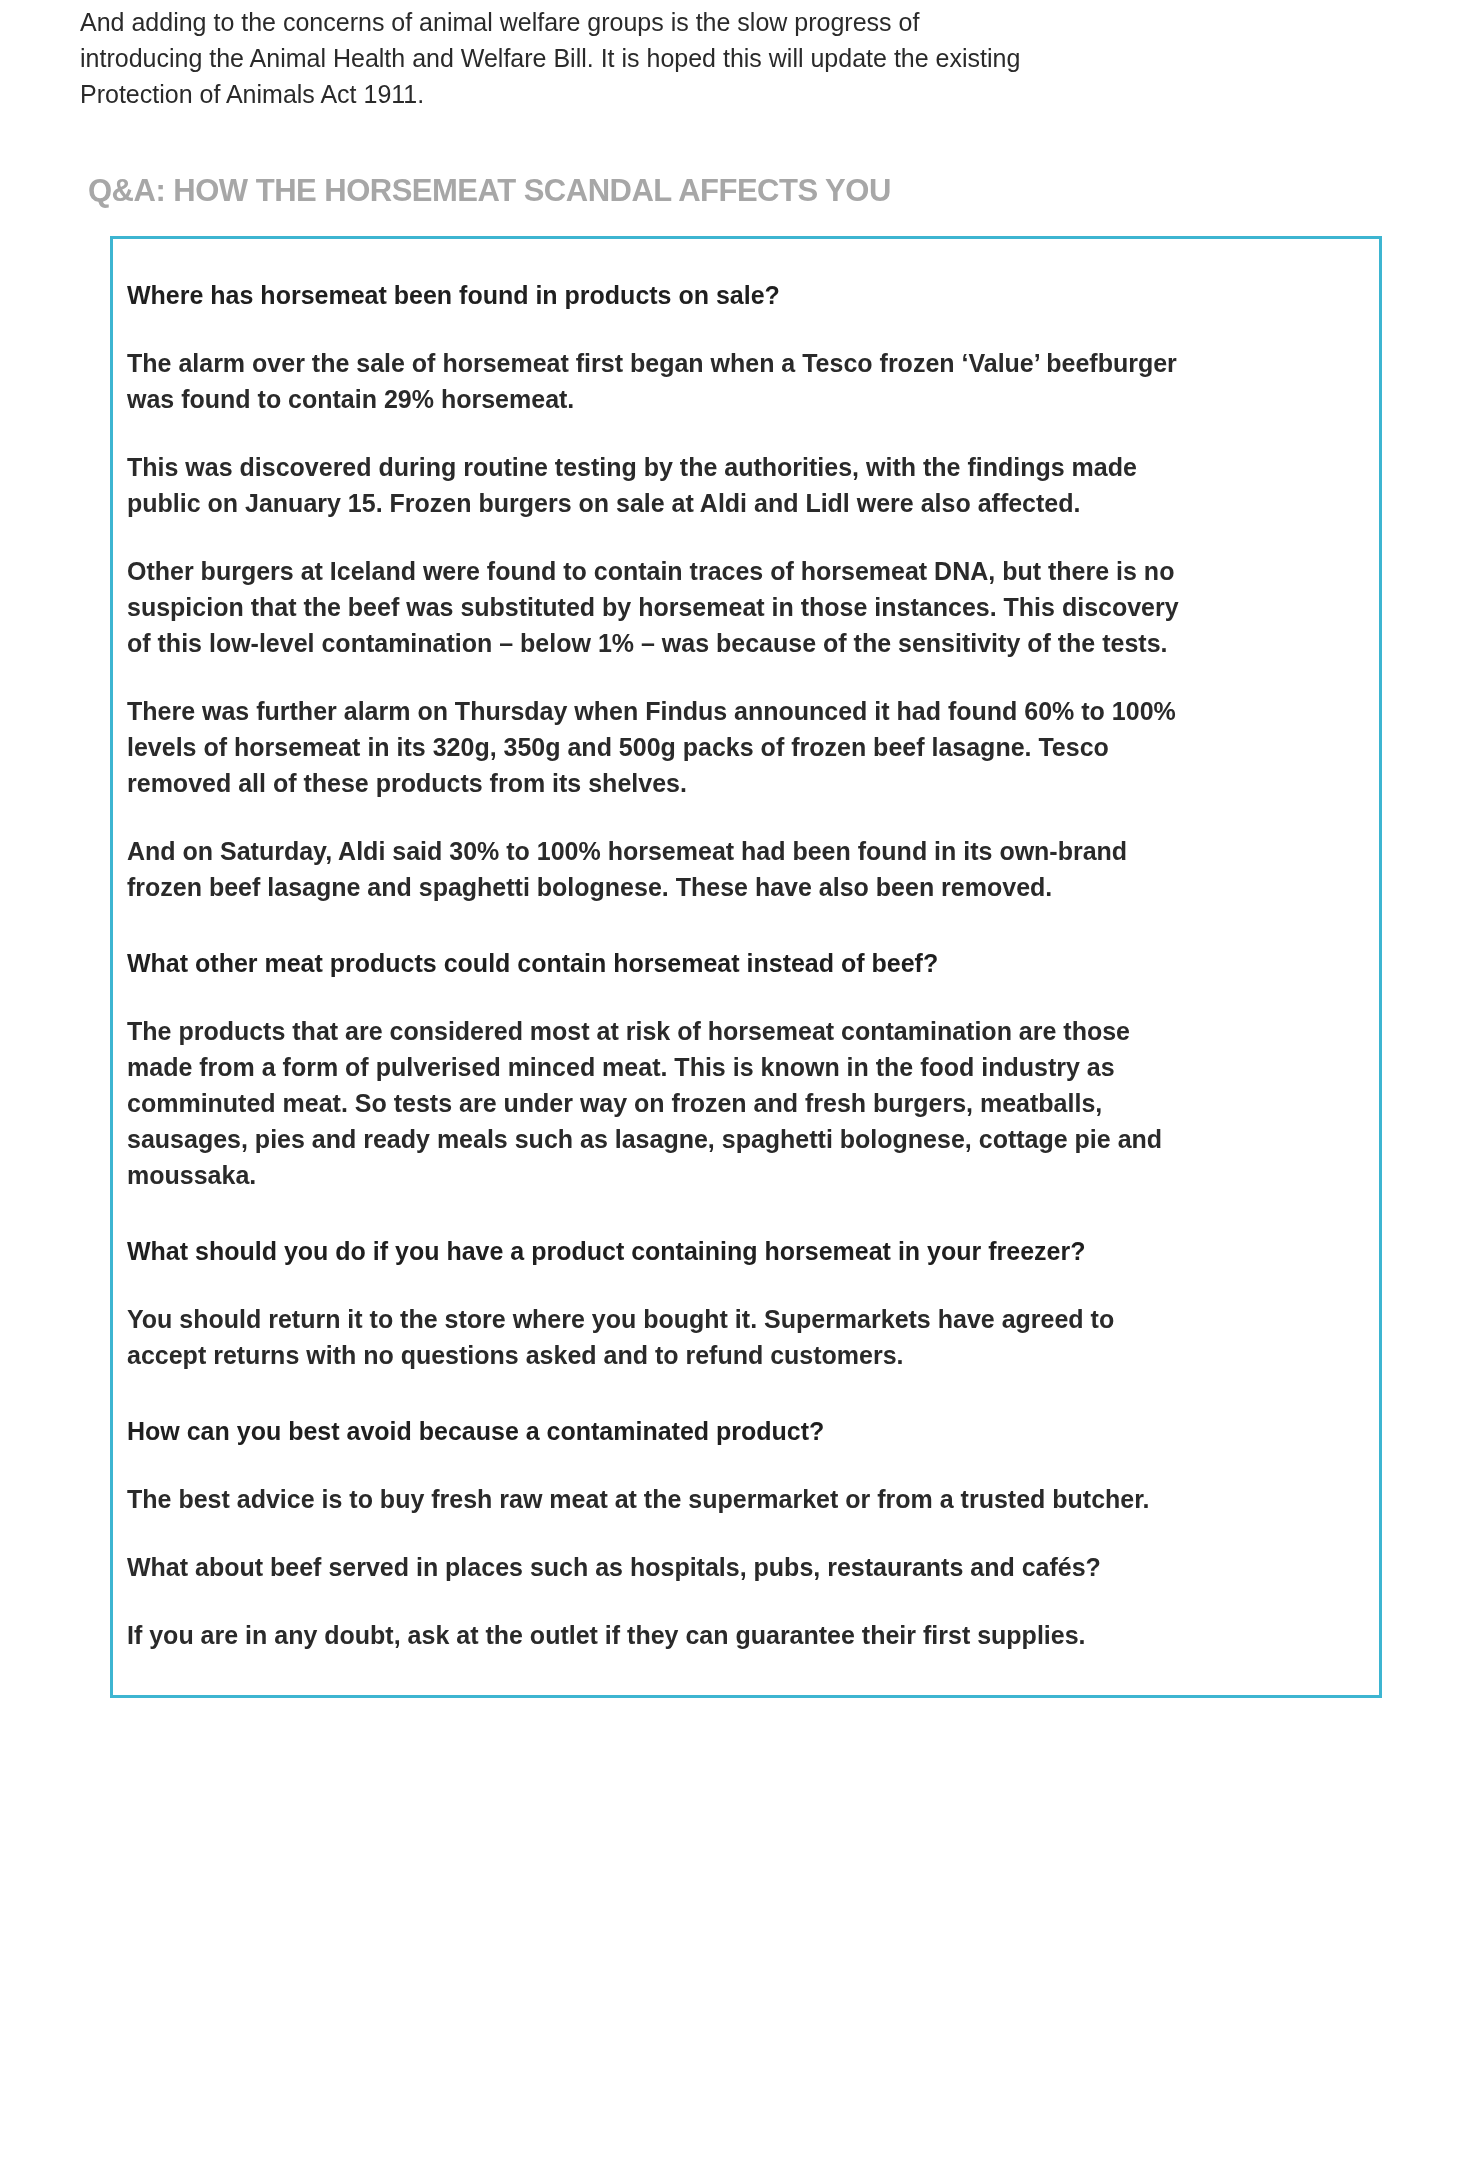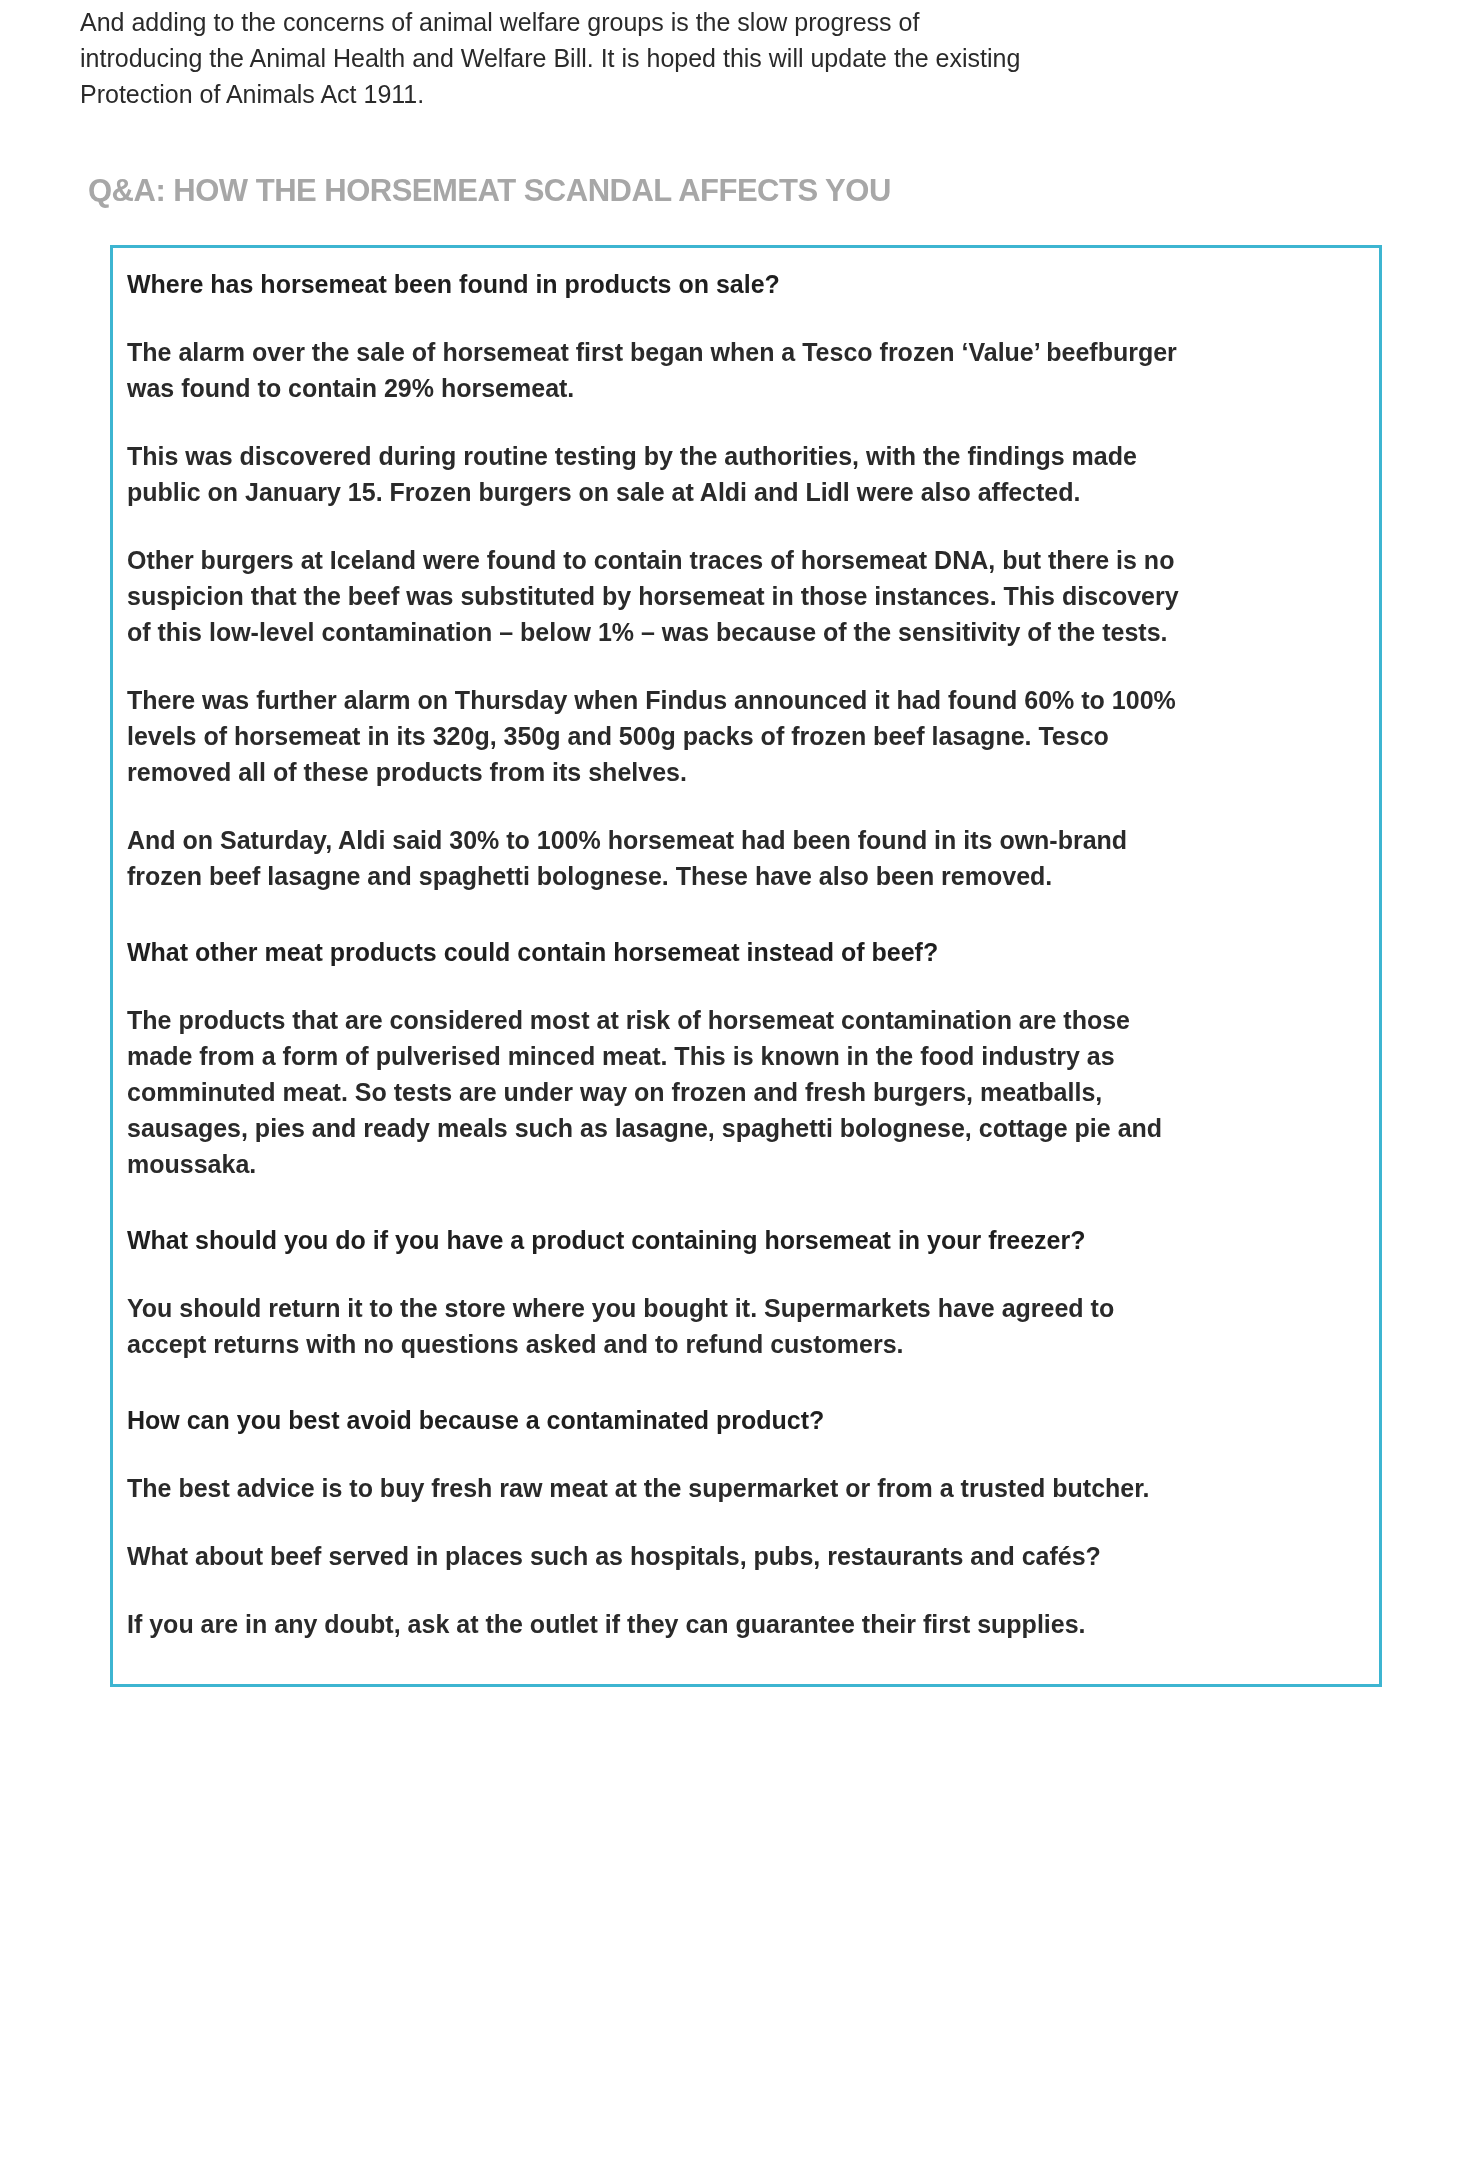--- a/index.html
+++ b/index.html
@@ -18,21 +18,21 @@
     padding: 4px 18px 30px 80px;
   }
   .intro {
     font-size: 25px;
     line-height: 36px;
     max-width: 950px;
     margin: 0;
     color: #2a2a2a;
   }
   .qa-heading {
-    margin: 62px 0 37px 8px;
+    margin: 62px 0 28px 8px;
     font-size: 31px;
     line-height: 34px;
     font-weight: bold;
     letter-spacing: -0.5px;
     color: #a7a7a7;
   }
   .qa-box {
     margin-left: 30px;
     border: 3px solid #3db5d1;
     padding: 18px 40px 42px 14px;
@@ -48,21 +48,21 @@
   }
   .qa-box p:first-child {
     margin-top: 4px;
   }
   .qa-box p.q {
     font-weight: bold;
     margin-top: 40px;
     color: #1f1f1f;
   }
   .qa-box p.q:first-child {
-    margin-top: 0;
+    margin-top: 20px;
   }
 </style>
 </head>
 <body>
 
 <main class="page">
   <p class="intro">And adding to the concerns of animal welfare groups is the slow progress of introducing the Animal Health and Welfare Bill. It is hoped this will update the existing Protection of Animals Act 1911.</p>
 
   <h2 class="qa-heading">Q&amp;A: HOW THE HORSEMEAT SCANDAL AFFECTS YOU</h2>
 

